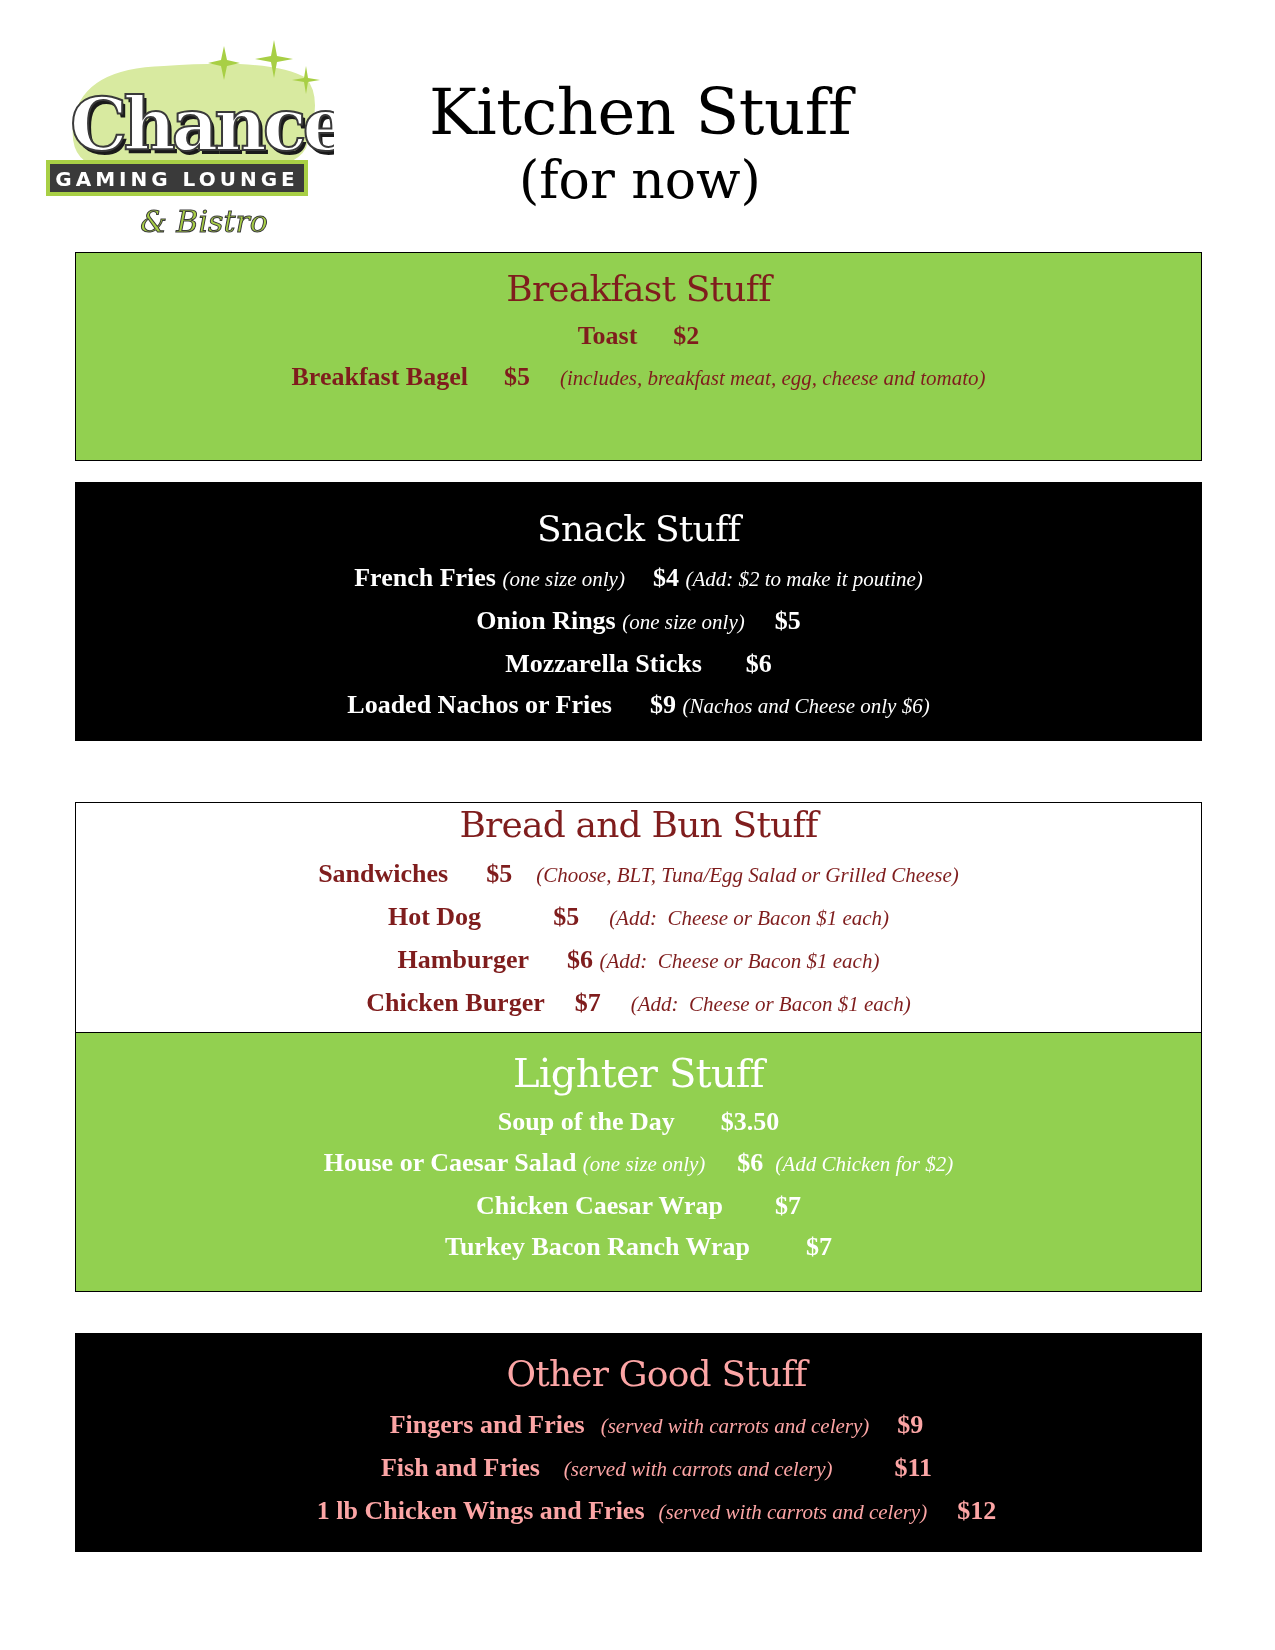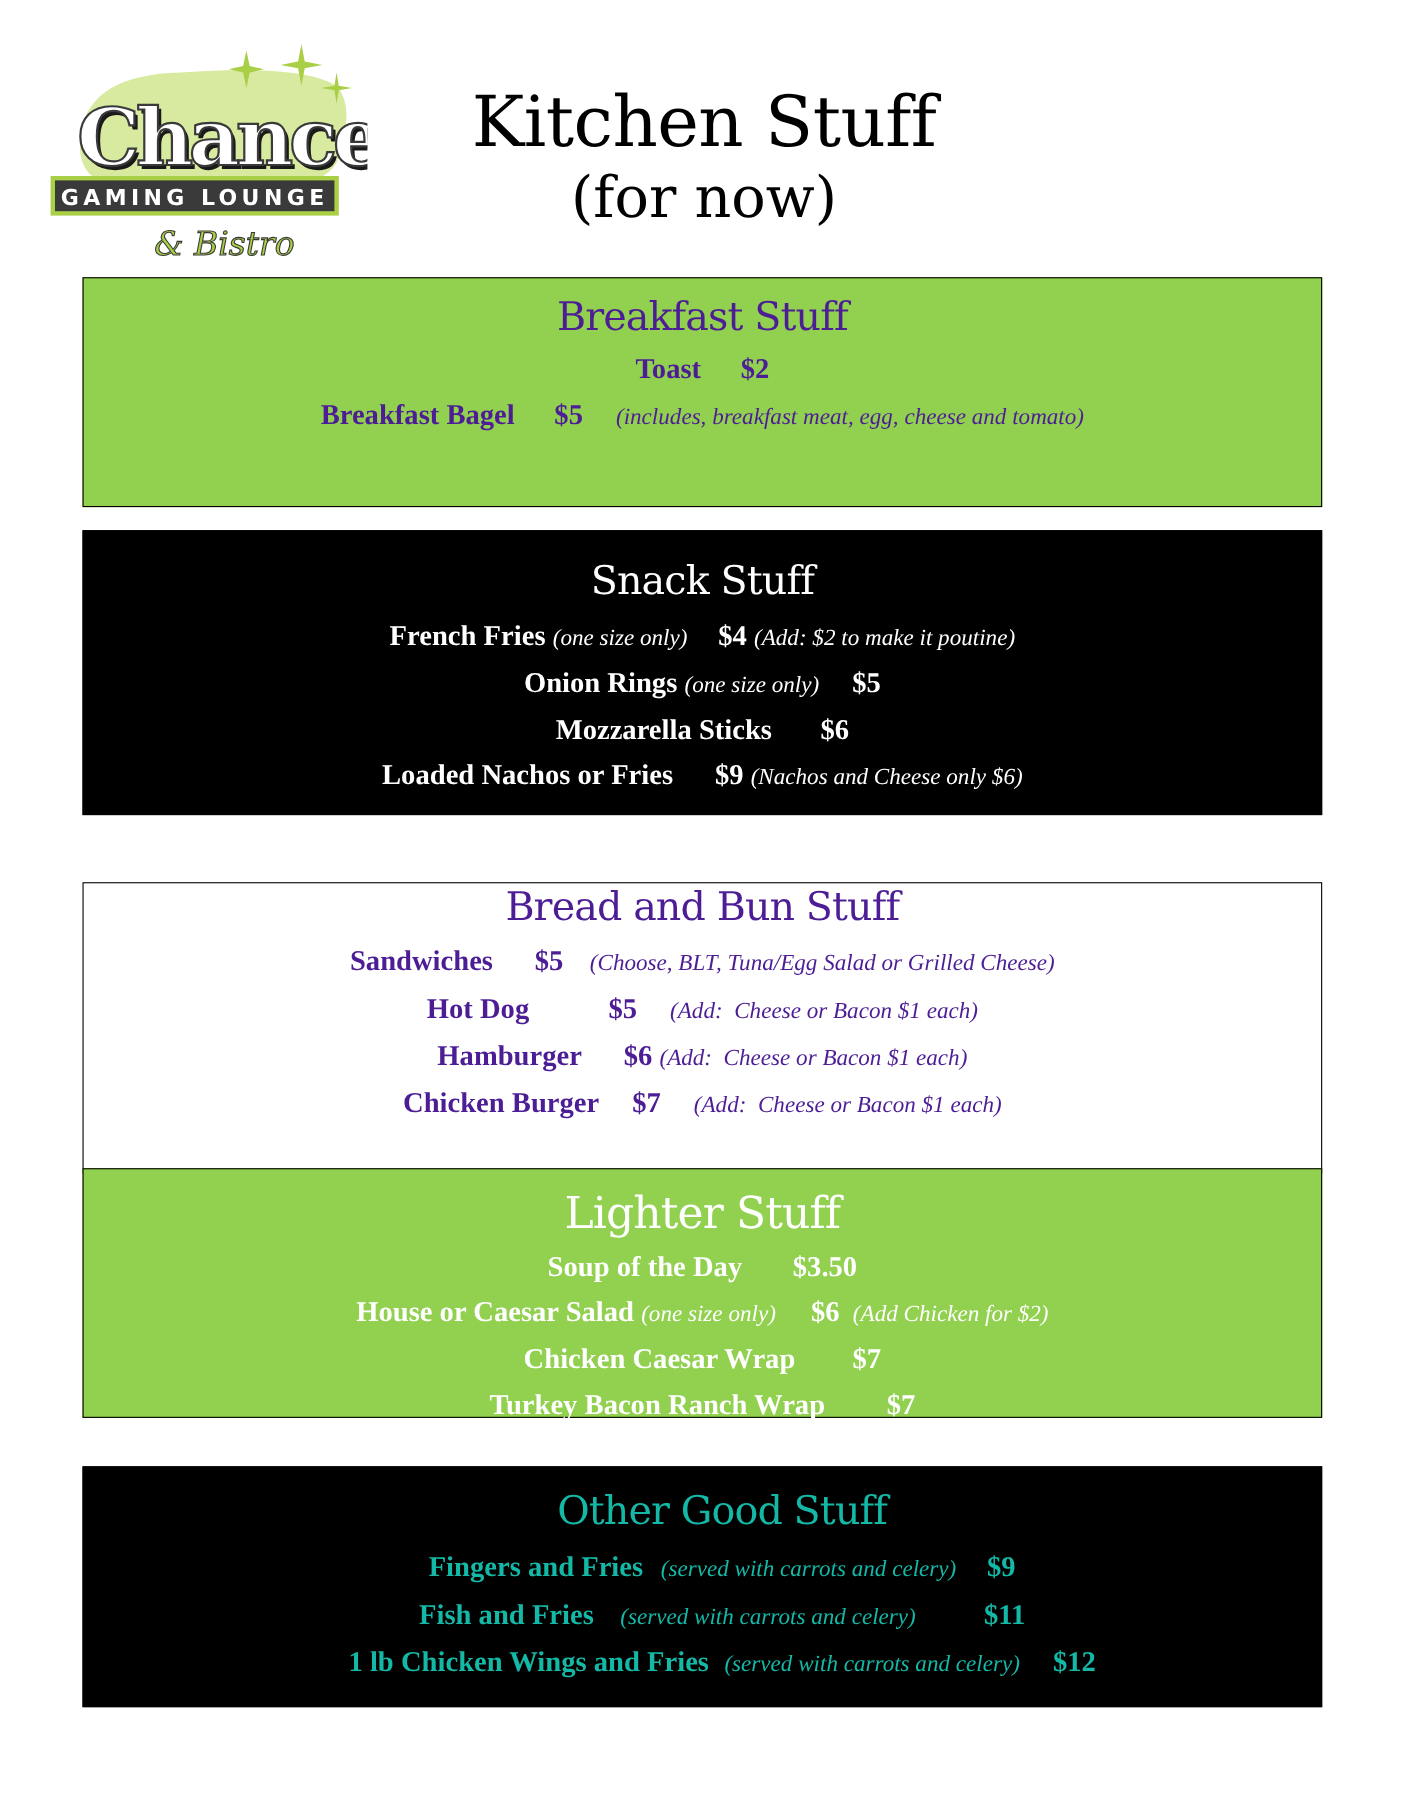--- a/index.html
+++ b/index.html
@@ -17,23 +17,23 @@
   .section.green { background: #92d050; }
   .section.black { background: #000000; }
   .section.white { background: #ffffff; }
 
   .sec-title { font-family: "DejaVu Serif", "Liberation Serif", serif; font-size: 36px; line-height: 44px; letter-spacing: -0.8px; }
 
   .item-row { font-family: Liberation Serif, serif; font-weight: bold; font-size: 26px; line-height: 41px; white-space: pre; }
   .item-row .note { font-weight: normal; font-style: italic; font-size: 21px; }
   .item-row .gap { display: inline-block; }
 
-  .c-black { color: #4c1d95; }
+  .c-black { color: #7f1d1d; }
   .c-white { color: #ffffff; }
-  .c-green { color: #14b8a6; margin-left: 36px; }
+  .c-green { color: #fca5a5; margin-left: 36px; }
 </style>
 </head>
 <body>
 
 <div class="logo">
   <svg viewBox="0 0 290 210" xmlns="http://www.w3.org/2000/svg">
 
     <path d="M30 80 Q40 30 120 28 Q230 20 262 40 Q280 60 262 110 Q250 132 200 130 L60 130 Q22 125 30 80 Z" fill="#d8eaa0"></path>
 
     <g fill="#a8cf45">
@@ -77,21 +77,21 @@
 
 <div class="section white" style="top:771px;height:265px;margin-top:31px;">
   <div class="sec-title c-black">Bread and Bun Stuff</div>
   <div style="height:6px"></div>
   <div class="item-row c-black"><span>Sandwiches</span><span class="gap" style="width:38px"></span><span>$5</span><span class="gap" style="width:24px"></span><span class="note">(Choose, BLT, Tuna/Egg Salad or Grilled Cheese)</span></div>
   <div class="item-row c-black"><span>Hot Dog</span><span class="gap" style="width:72px"></span><span>$5</span><span class="gap" style="width:30px"></span><span class="note">(Add:  Cheese or Bacon $1 each)</span></div>
   <div class="item-row c-black"><span>Hamburger</span><span class="gap" style="width:38px"></span><span>$6</span> <span class="note">(Add:  Cheese or Bacon $1 each)</span></div>
   <div class="item-row c-black"><span>Chicken Burger</span><span class="gap" style="width:30px"></span><span>$7</span><span class="gap" style="width:30px"></span><span class="note">(Add:  Cheese or Bacon $1 each)</span></div>
 </div>
 
-<div class="section green" style="top:1062px;height:227px;padding-top:18px;">
+<div class="section green" style="top:1032px;height:260px;padding-top:18px;">
   <div class="sec-title c-white" style="font-size:40px;">Lighter Stuff</div>
   <div style="height:6px"></div>
   <div class="item-row c-white"><span>Soup of the Day</span><span class="gap" style="width:46px"></span><span>$3.50</span></div>
   <div class="item-row c-white"><span>House or Caesar Salad</span> <span class="note">(one size only)</span><span class="gap" style="width:32px"></span><span>$6</span><span class="gap" style="width:12px"></span><span class="note">(Add Chicken for $2)</span></div>
   <div class="item-row c-white"><span>Chicken Caesar Wrap</span><span class="gap" style="width:52px"></span><span>$7</span></div>
   <div class="item-row c-white"><span>Turkey Bacon Ranch Wrap</span><span class="gap" style="width:56px"></span><span>$7</span></div>
 </div>
 
 <div class="section black" style="top:1333px;height:219px;padding-top:18px;">
   <div class="sec-title c-green">Other Good Stuff</div>

